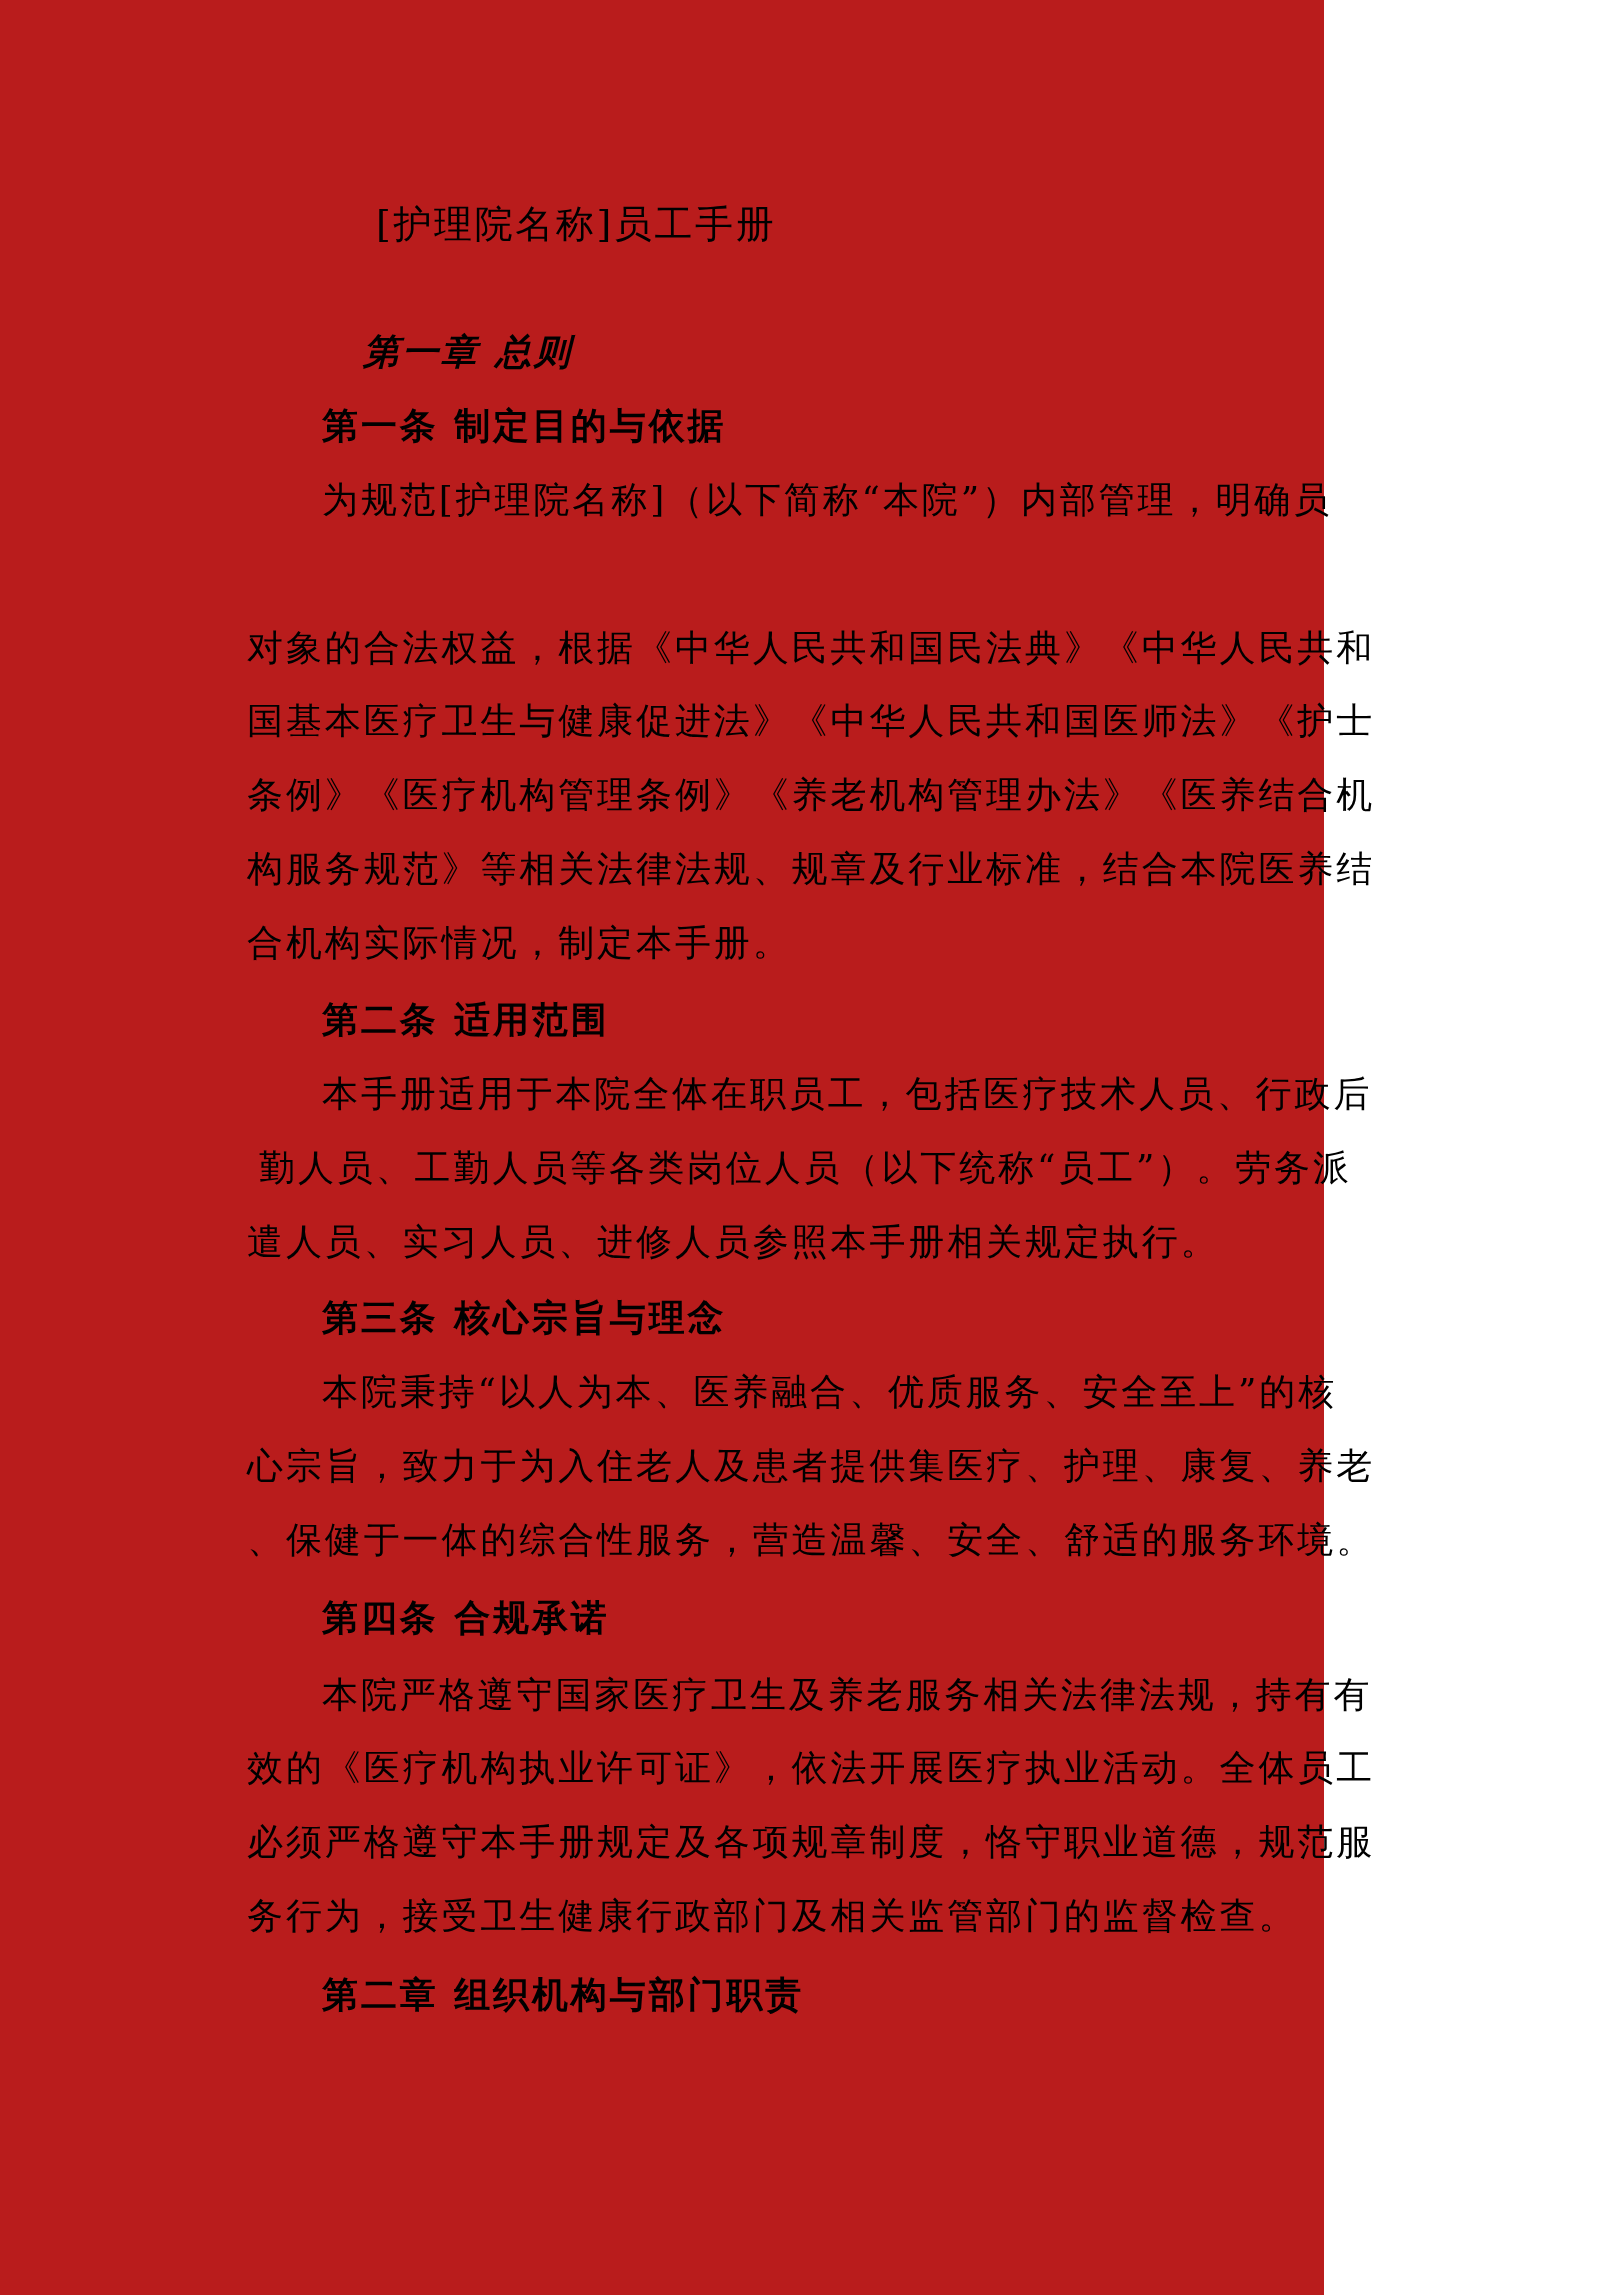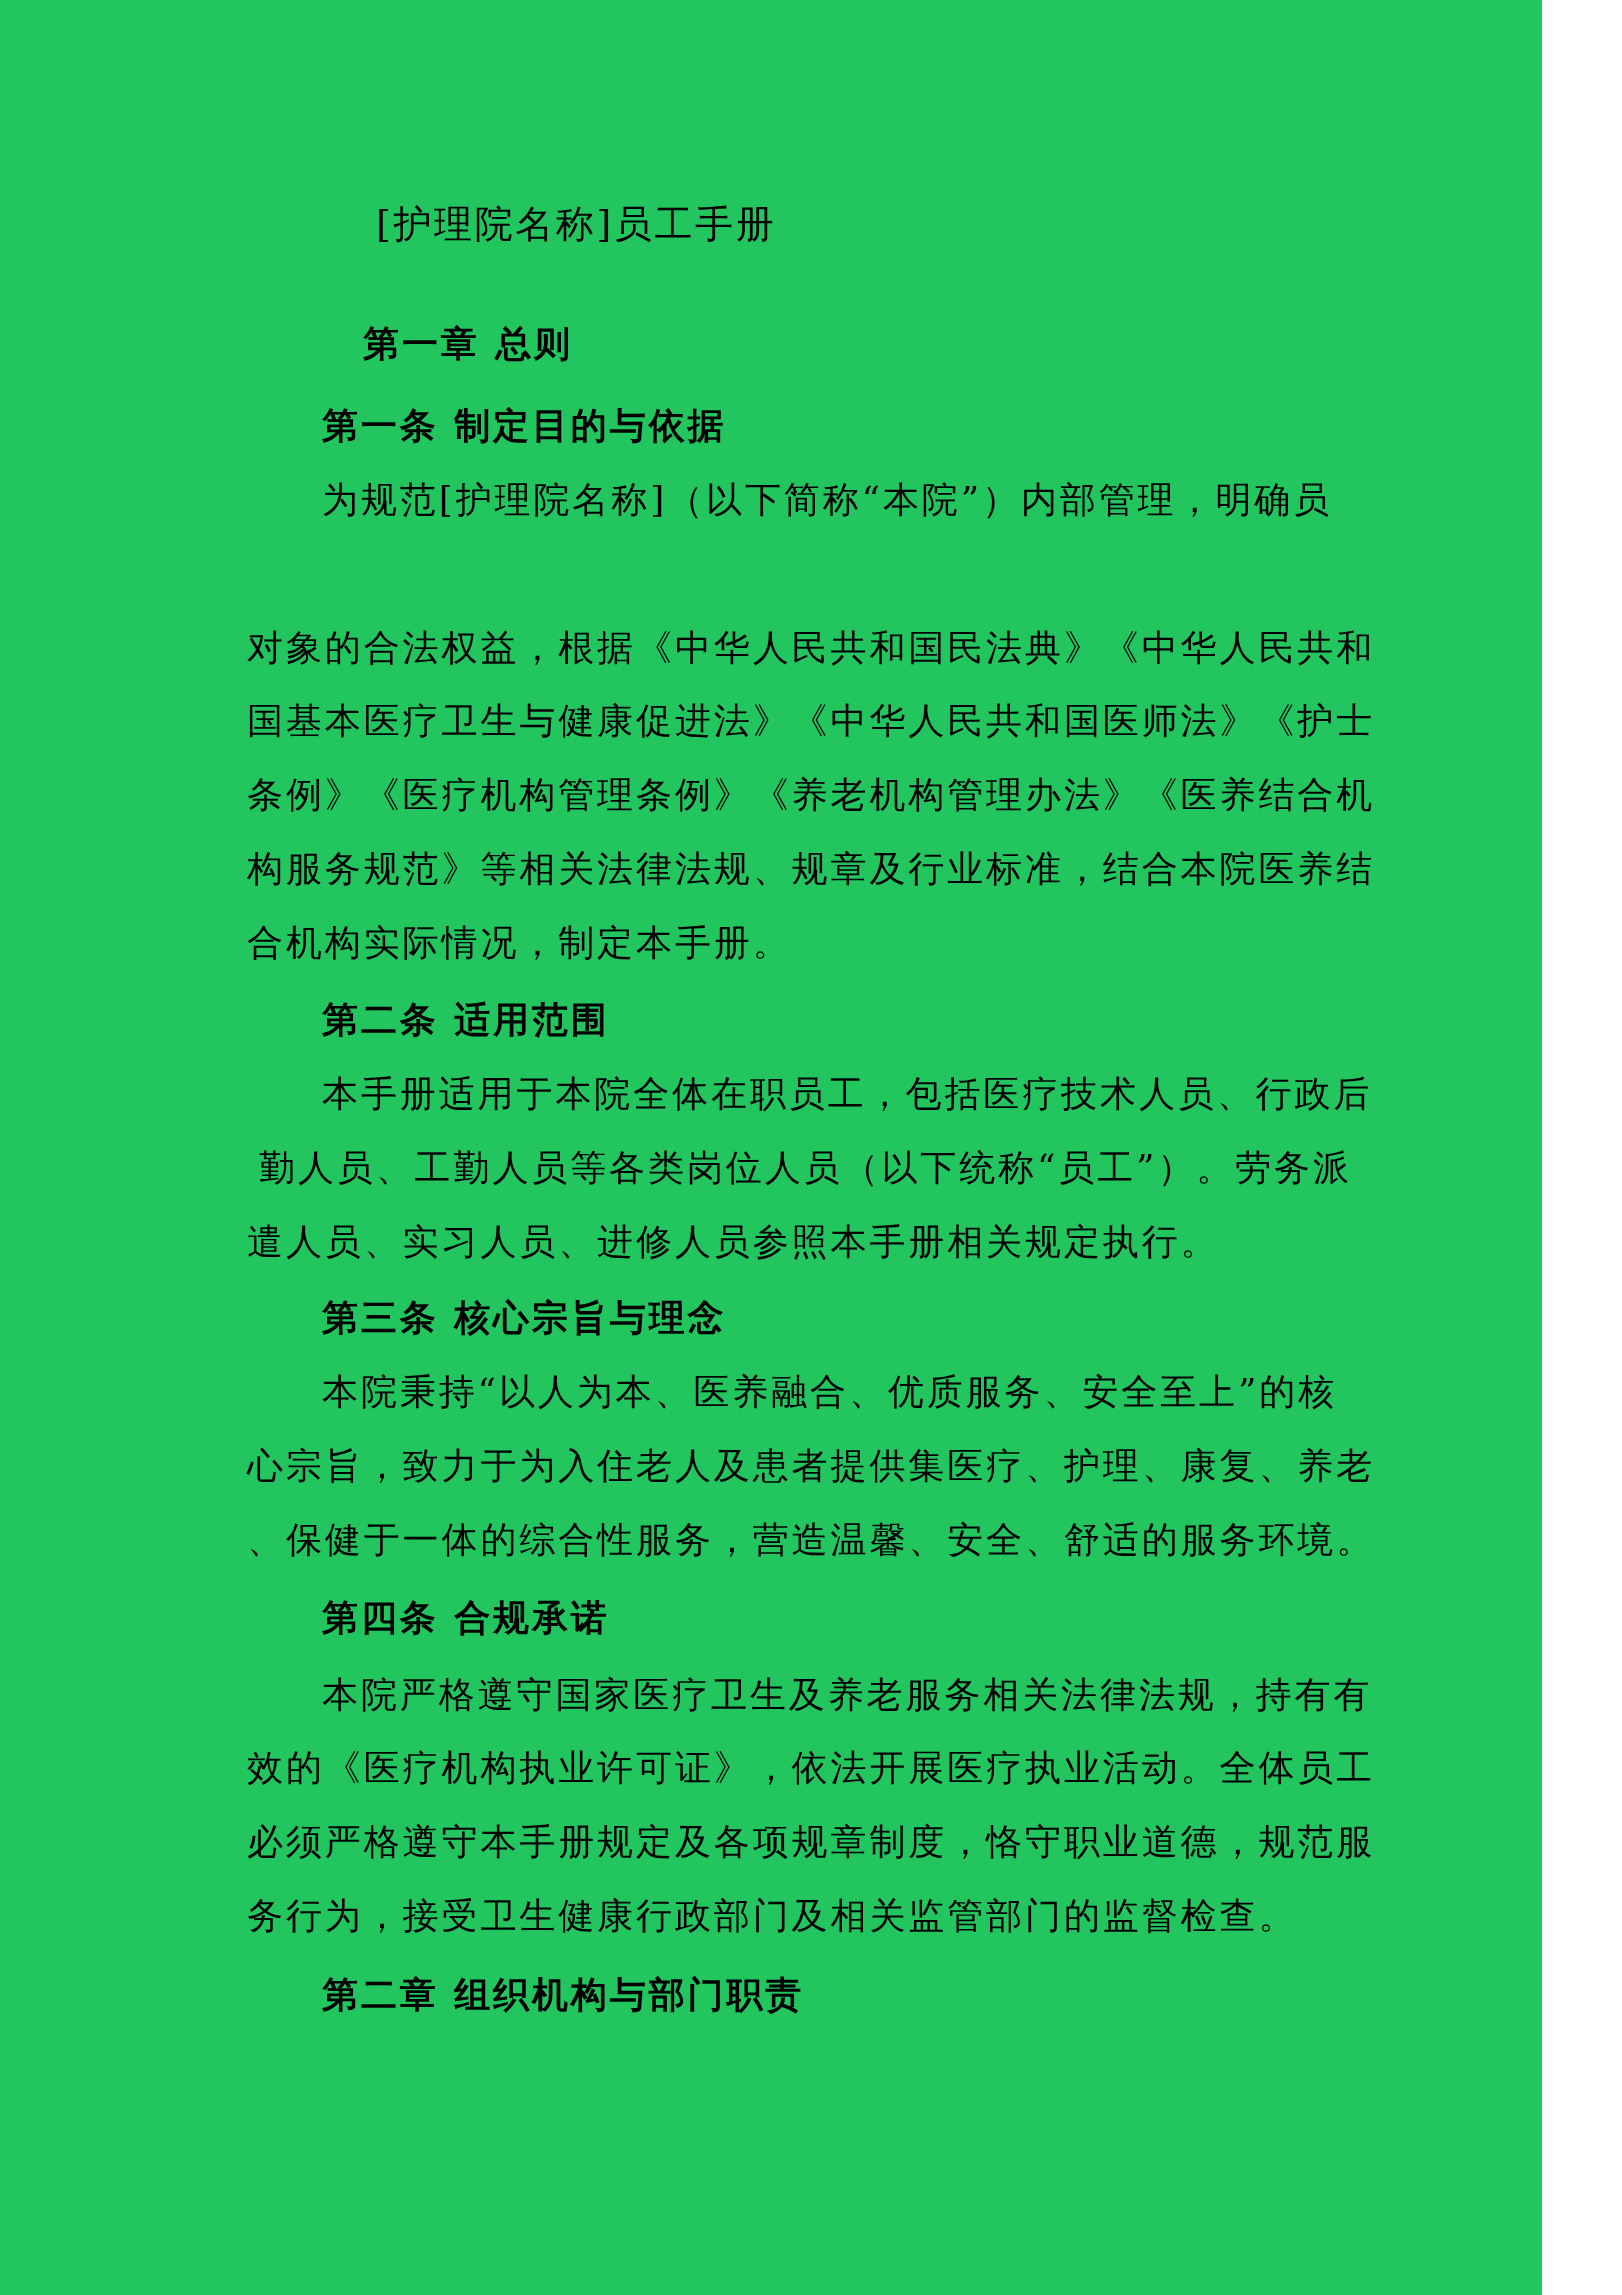--- a/index.html
+++ b/index.html
@@ -11,23 +11,23 @@
       width: 1623px;
       height: 2295px;
       position: relative;
       overflow: hidden;
       color: #000000;
       font-family: "DejaVu Serif", "Liberation Serif", serif;
     }
     .page {
       position: absolute;
       left: 0; top: 0;
-      width: 1542px;
+      width: 1324px;
       height: 2295px;
-      background: #22c55e;
+      background: #b91c1c;
     }
     .line {
       position: absolute;
       left: 247px;
       white-space: nowrap;
       font-size: 36px;
       line-height: 39px;
       letter-spacing: 2.9px;
     }
     .doc-title {
@@ -50,21 +50,21 @@
     .indent { left: 322px; }
     .chapter-1 { left: 363px; }
   </style>
 </head>
 <body>
 
 <div class="page">
 
   <div class="doc-title" style="top:203px;">[护理院名称]员工手册</div>
 
-  <div class="line chapter chapter-1" style="top:324px;">第一章  总则</div>
+  <div class="line chapter chapter-1" style="top:332px;font-style:italic;">第一章  总则</div>
 
   <div class="line article indent" style="top:406px;">第一条  制定目的与依据</div>
   <div class="line indent" style="top:480px;">为规范[护理院名称]（以下简称“本院”）内部管理，明确员</div>
   <div class="line" style="top:628px;">对象的合法权益，根据《中华人民共和国民法典》《中华人民共和</div>
   <div class="line" style="top:701px;">国基本医疗卫生与健康促进法》《中华人民共和国医师法》《护士</div>
   <div class="line" style="top:775px;">条例》《医疗机构管理条例》《养老机构管理办法》《医养结合机</div>
   <div class="line" style="top:849px;">构服务规范》等相关法律法规、规章及行业标准，结合本院医养结</div>
   <div class="line" style="top:923px;">合机构实际情况，制定本手册。</div>
 
   <div class="line article indent" style="top:1000px;">第二条  适用范围</div>

